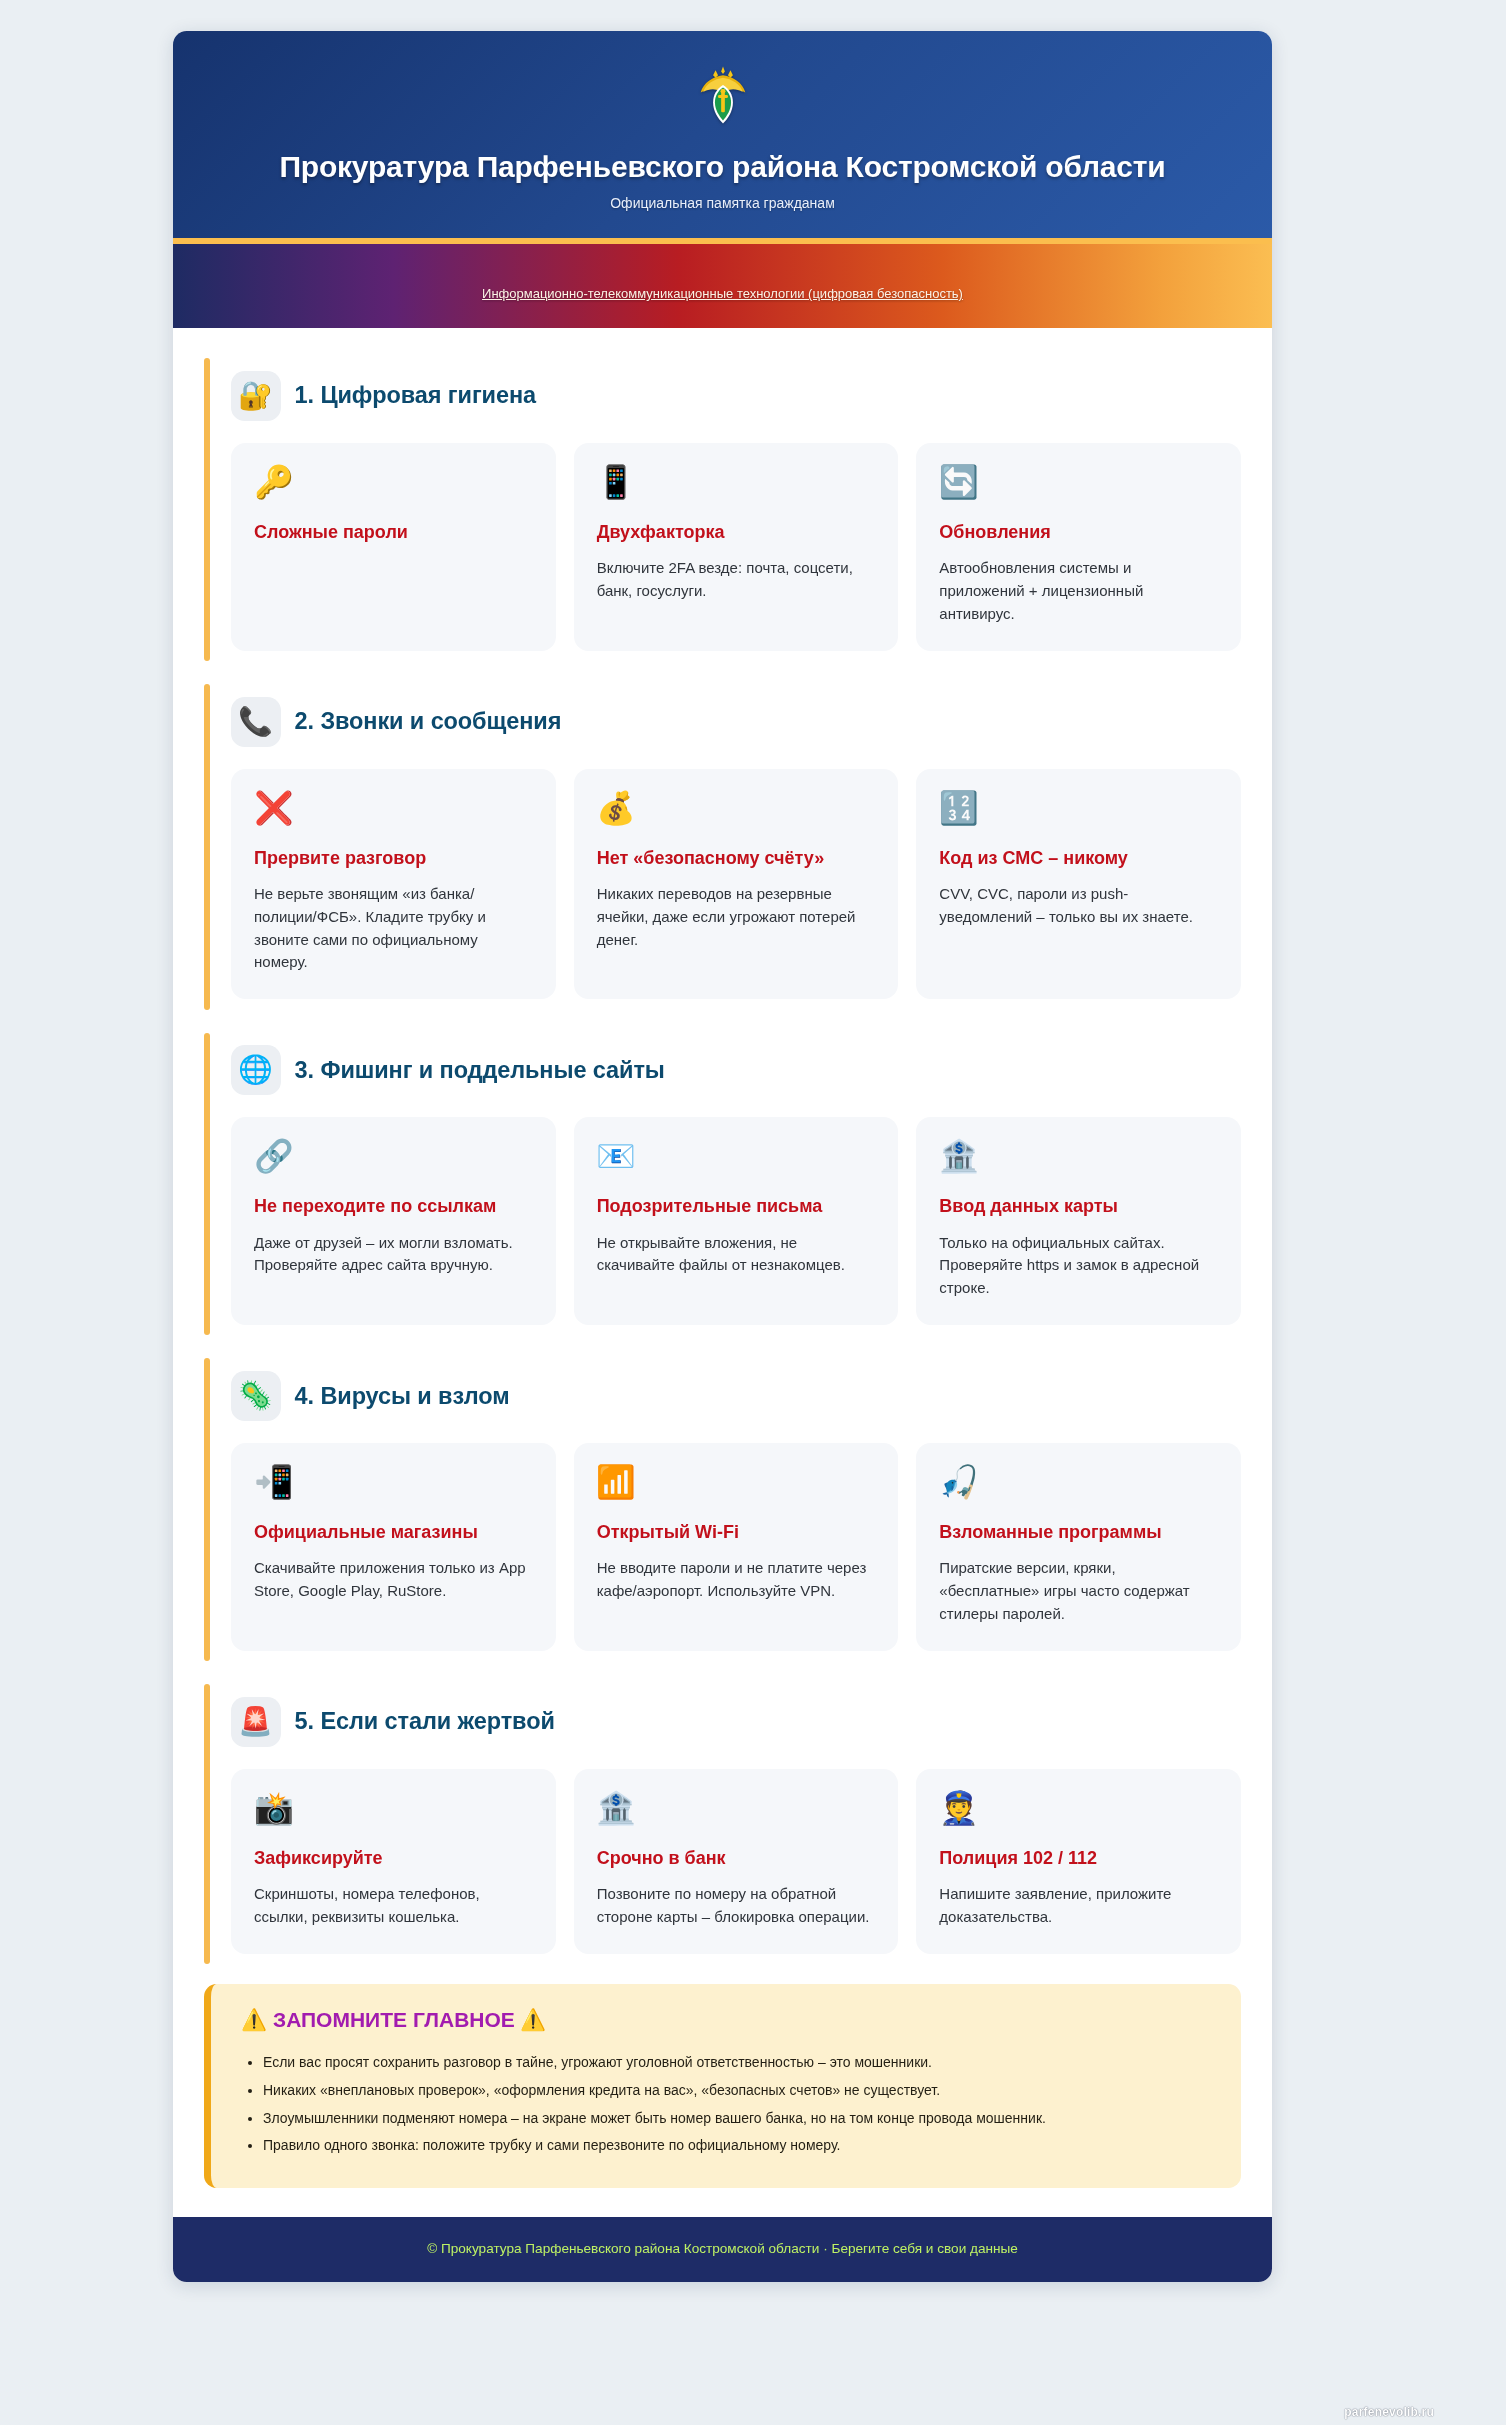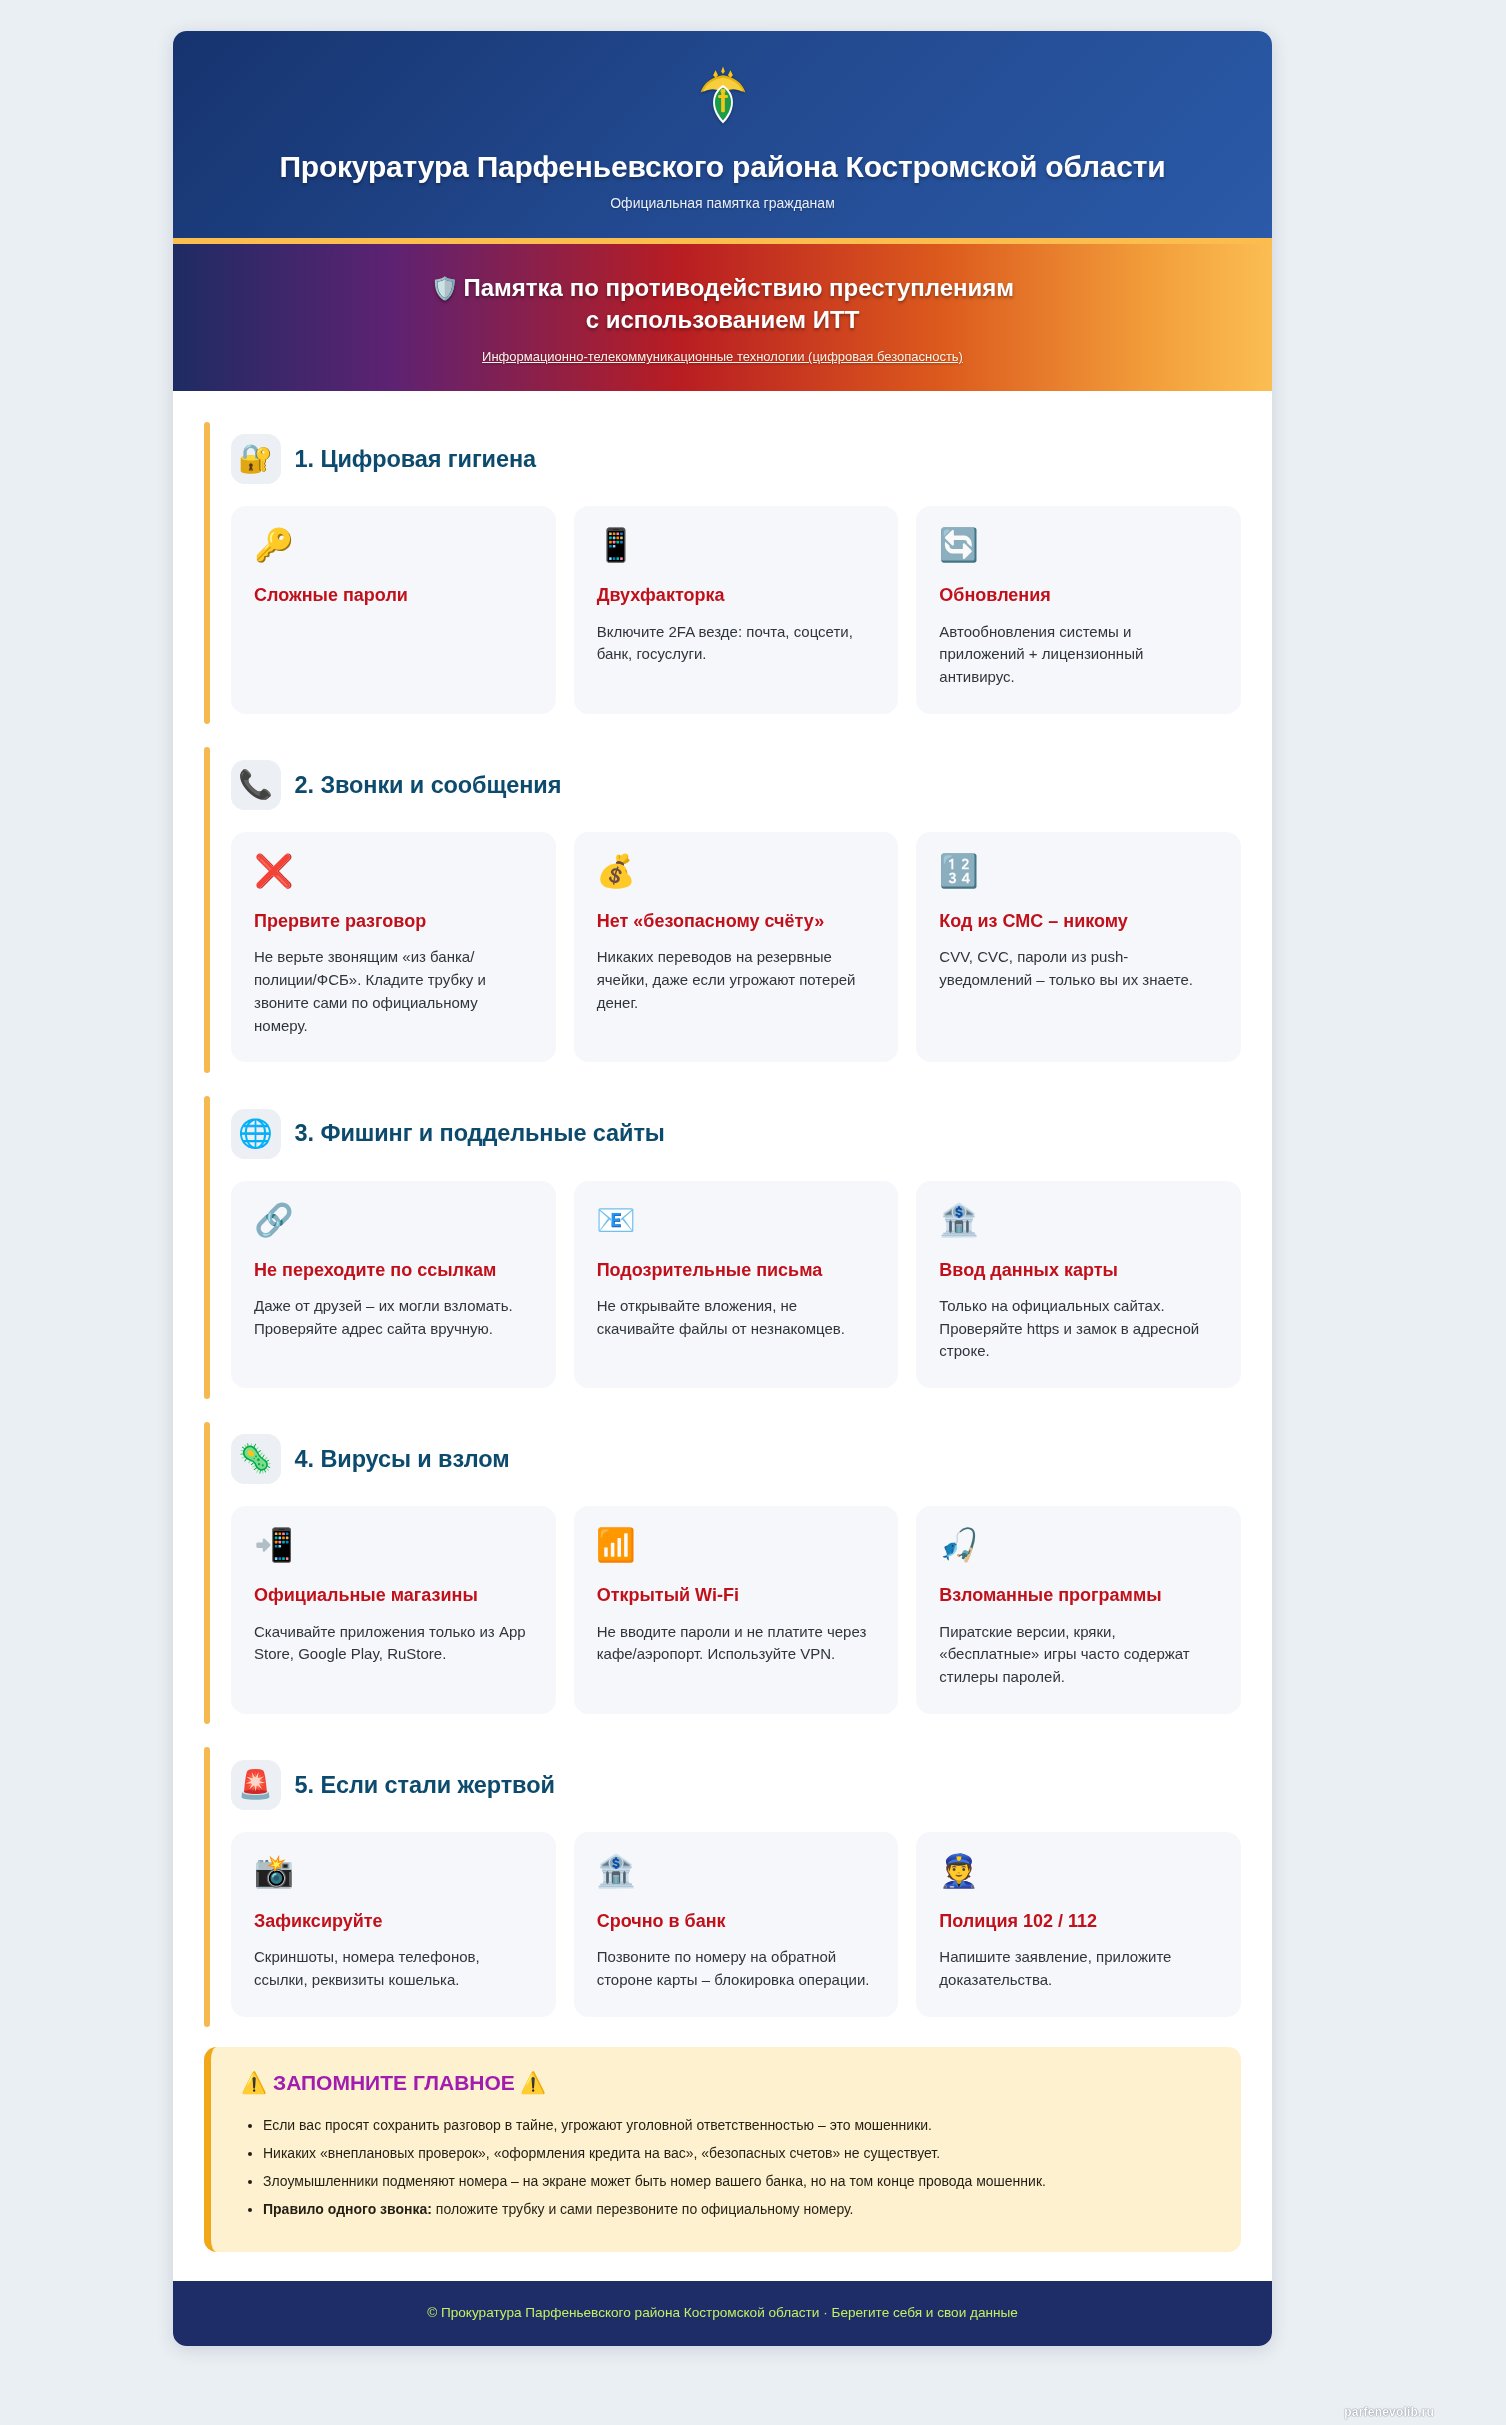--- a/index.html
+++ b/index.html
@@ -146,21 +146,21 @@
     color:#a21caf;
     margin-bottom:19px;
   }
   .warn ul{margin:0;padding:0 0 0 22px;}
   .warn li{
     font-size:14px;
     line-height:1.62;
     color:#231f14;
     margin-bottom:5.2px;
   }
-  .warn li b{font-weight:bold;}
+  .warn li b{font-weight:normal;}
 
   
   .footer{
     background:#1e2c67;
     color:#bef264;
     text-align:center;
     padding:24px 21px 26px 21px;
     font-size:13.6px;
   }
 
@@ -198,24 +198,20 @@
           </g>
         </svg>
       </span>
       <h1>Прокуратура Парфеньевского района Костромской области</h1>
       <div class="sub">Официальная памятка гражданам</div>
     </div>
 
     <div class="amber-rule"></div>
 
     <div class="banner">
-      <div class="t1">
-        <span class="shield">🛡️</span><span>Памятка по противодействию преступлениям</span><br>
-        <span>с использованием ИТТ</span>
-      </div>
       <div class="t2">Информационно-телекоммуникационные технологии (цифровая безопасность)</div>
     </div>
 
     <div class="body">
       <div id="sections-host">
           <div class="section">
             <div class="sec-head">
               <div class="sec-icon">🔐</div>
               <div class="sec-title">1. Цифровая гигиена</div>
             </div>

